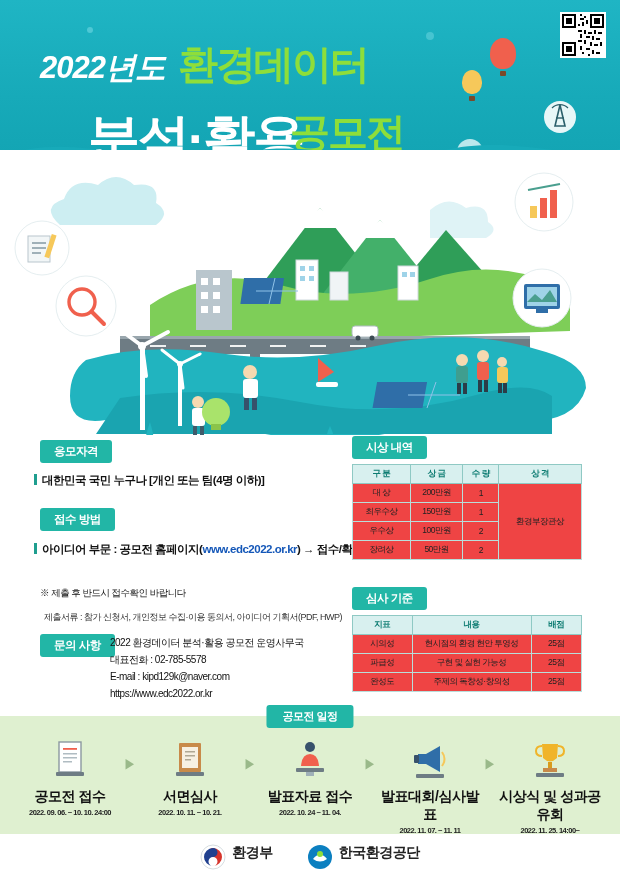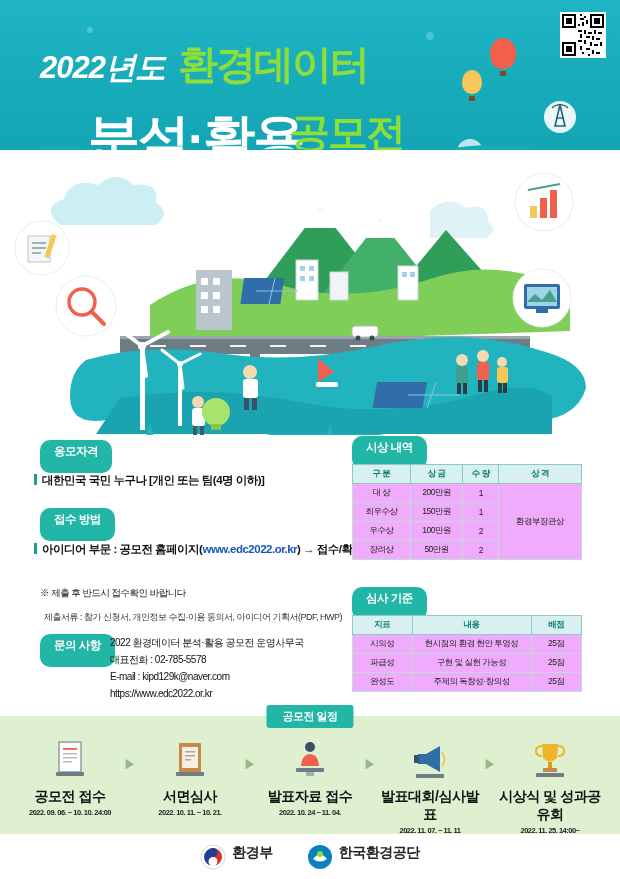--- a/index.html
+++ b/index.html
@@ -73,22 +73,22 @@
     background:#ffffff; overflow:hidden;
   }
 
   
   .content { position:absolute; left:0; top:432px; width:620px; height:290px; }
 
   .tag {
     display:inline-block;
     background:#22b6a6; color:#fff;
     font-size:11.5px; font-weight:bold;
-    padding:4px 14px 14px 14px;
-    border-radius:10px;
+    padding:4px 14px 4px 14px;
+    border-radius:3px;
     letter-spacing:-0.5px;
   }
   .tagwrap { position:absolute; }
 
   .bullet-line {
     position:absolute; font-size:11.5px; color:#111; letter-spacing:-0.5px; font-weight:bold;
   }
   .bullet-line .bar {
     display:inline-block; width:3px; height:11px; background:#1f9e8f;
     margin-right:5px; vertical-align:-1px;
@@ -103,21 +103,21 @@
     position:absolute; font-size:10px; color:#111; letter-spacing:-0.5px; line-height:17px;
   }
   .link-blue { color:#1457b8; }
 
   
   table.ptable {
     position:absolute;
     border-collapse:collapse;
     font-size:8.5px;
     color:#222;
-    background:#f0abfc;
+    background:#ef4444;
   }
   table.ptable th {
     background:#d8f0ef; color:#0d7c72; font-weight:bold;
     border:1px solid #8fc9c4; padding:3px 2px; text-align:center;
     letter-spacing:-0.5px;
   }
   table.ptable td {
     border:1px solid #b9dedb; padding:3px 2px; text-align:center;
     letter-spacing:-0.5px;
   }

